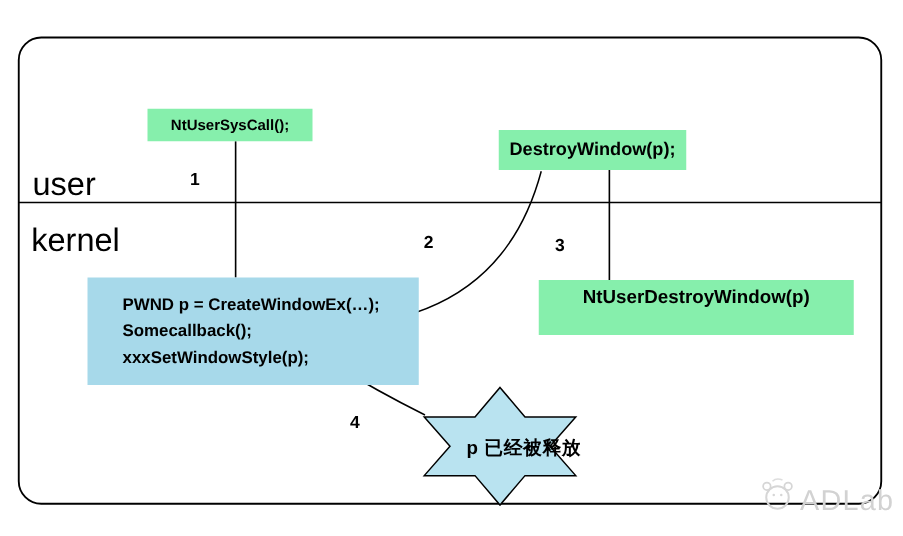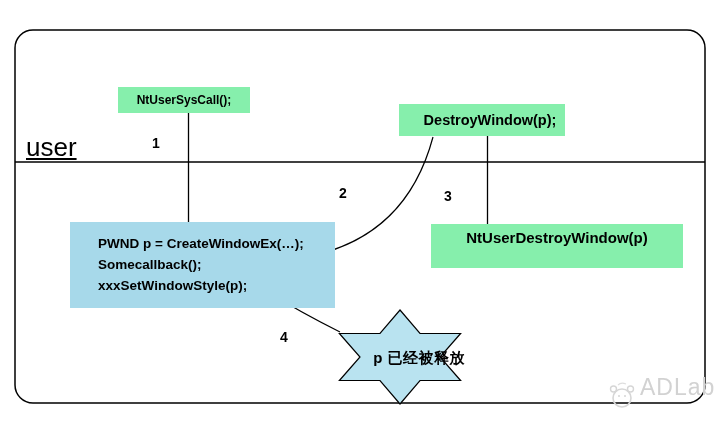--- a/index.html
+++ b/index.html
@@ -38,21 +38,21 @@
     line-height: 1;
   }
   .step-number {
     position: absolute;
     font-size: 14px;
     font-weight: bold;
     color: #000000;
     line-height: 1;
   }
   #syscall-box   { left: 118px; top: 87px;  width: 132px; height: 26px; font-size: 12px; }
-  #destroy-box   { left: 399px; top: 104px; width: 150px; height: 32px; font-size: 14.5px; padding-left: 16px; }
+  #destroy-box   { left: 399px; top: 104px; width: 150px; height: 32px; font-size: 14.5px; }
   #create-box {
     left: 70px; top: 222px; width: 265px; height: 86px;
     background: #a7d9ea;
     font-size: 13.5px; font-weight: bold; color: #000000;
     padding: 11px 0 0 28px;
     box-sizing: border-box;
     line-height: 21px;
     display: block;
     white-space: nowrap;
   }
@@ -66,31 +66,31 @@
   #star-label {
     position: absolute;
     left: 335px; top: 349px; width: 130px;
     text-align: right;
     font-size: 15px;
     font-weight: bold;
     letter-spacing: 0.5px;
     color: #000000;
     white-space: nowrap;
   }
-  #user-label   { left: 26px; top: 134px; text-decoration: underline; }
+  #user-label   { left: 26px; top: 134px; }
   #kernel-label { left: 25px; top: 179px; }
   #step-1 { left: 152px; top: 136px; }
   #step-2 { left: 339px; top: 186px; }
   #step-3 { left: 444px; top: 189px; }
   #step-4 { left: 280px; top: 330px; }
   #watermark {
     position: absolute;
     left: 604px; top: 376px;
     display: flex;
-    align-items: flex-start;
+    align-items: flex-end;
     color: #d2d2d2;
   }
   #watermark-text {
     font-size: 23px;
     letter-spacing: 1px;
     color: #d2d2d2;
     line-height: 1;
   }
 </style>
 </head>
@@ -109,20 +109,21 @@
     <line x1="487.5" y1="136" x2="487.5" y2="224" stroke="#000000" stroke-width="1.3"></line>
 
     <path d="M 433 137 Q 398 268 240 261" fill="none" stroke="#000000" stroke-width="1.2"></path>
 
     <path d="M 268 292 Q 300 312 340 332" fill="none" stroke="#000000" stroke-width="1.2"></path>
 
     <polygon points="400,310 420,333.5 460.6,333.5 440,357 460.6,380.5 420,380.5 400,404 380,380.5 339.4,380.5 360,357 339.4,333.5 380,333.5" fill="#b9e3f0" stroke="#000000" stroke-width="1.2"></polygon>
   </svg>
 
   <div class="region-label" id="user-label">user</div>
+  <div class="region-label" id="kernel-label">kernel</div>
 
   <div class="node-box" id="syscall-box">NtUserSysCall();</div>
 
   <div class="node-box" id="destroy-box">DestroyWindow(p);</div>
 
   <div class="abs" id="create-box">
     <div>PWND p = CreateWindowEx(…);</div>
     <div>Somecallback();</div>
     <div>xxxSetWindowStyle(p);</div>
   </div>

